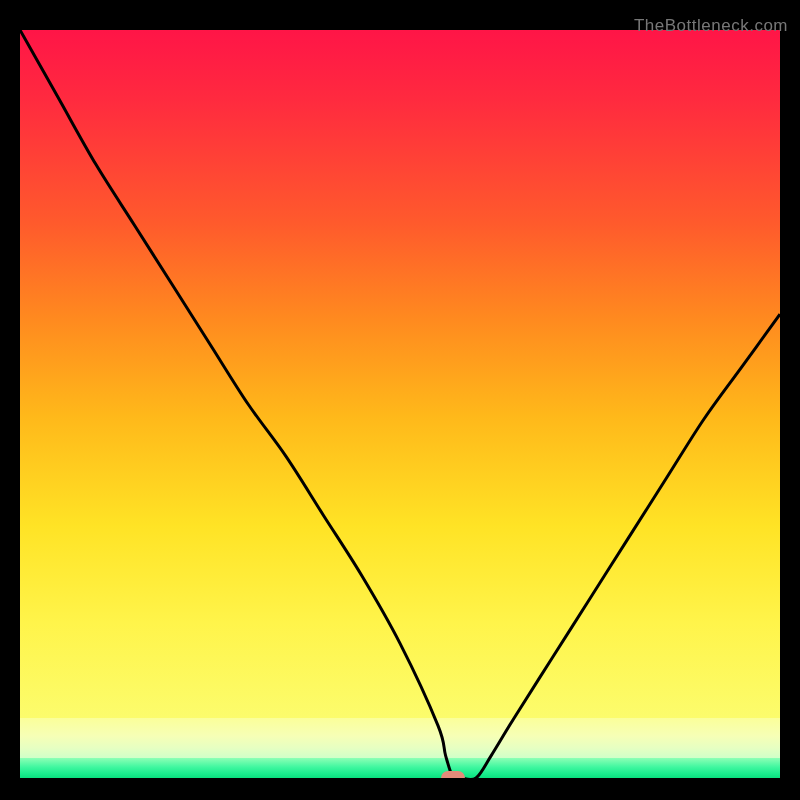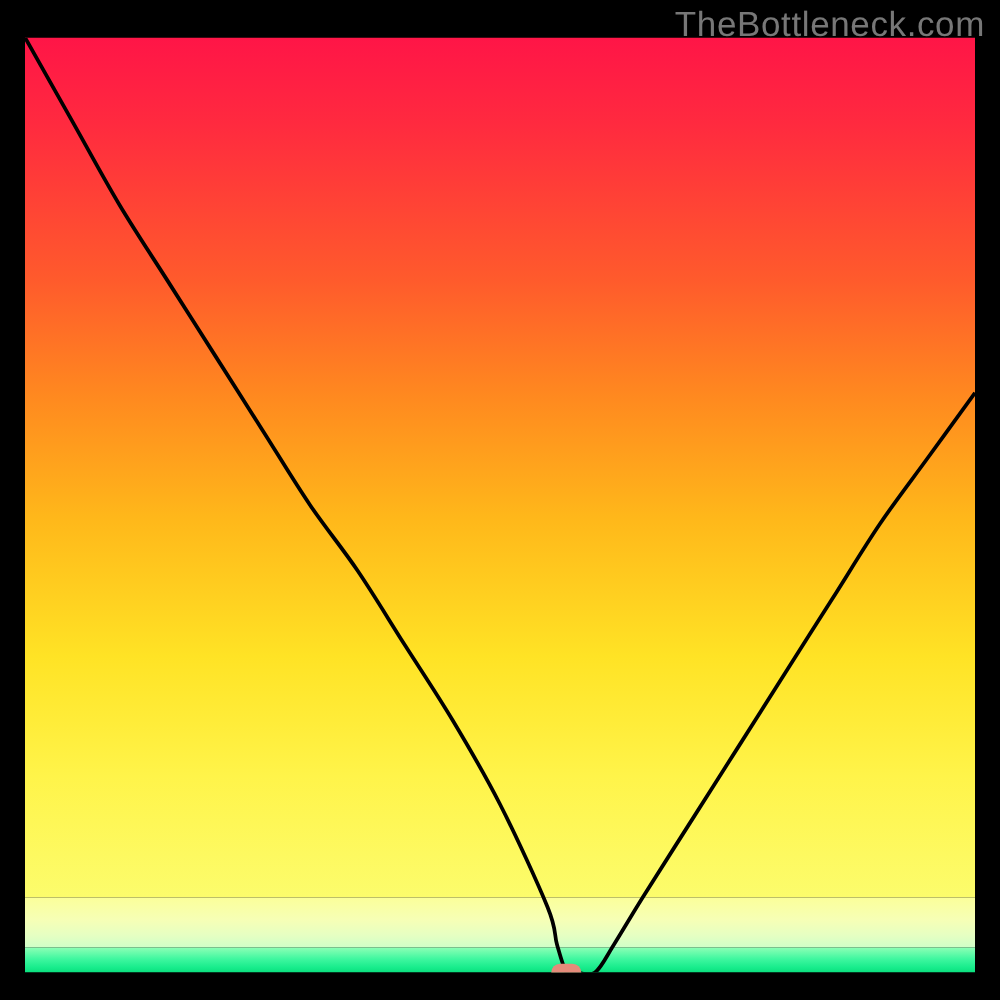--- a/index.html
+++ b/index.html
@@ -12,23 +12,23 @@
     font-family: Arial, Helvetica, sans-serif;
   }
   .frame {
     position: relative;
     width: 800px;
     height: 800px;
     background: #000;
   }
   .watermark {
     position: absolute;
-    top: 4px;
+    top: 16px;
     right: 12px;
-    font-size: 28px;
+    font-size: 17px;
     font-weight: 500;
     color: #777;
     letter-spacing: 0.5px;
     z-index: 10;
   }
   
   .plot {
     position: absolute;
     left: 20px;
     top: 30px;

